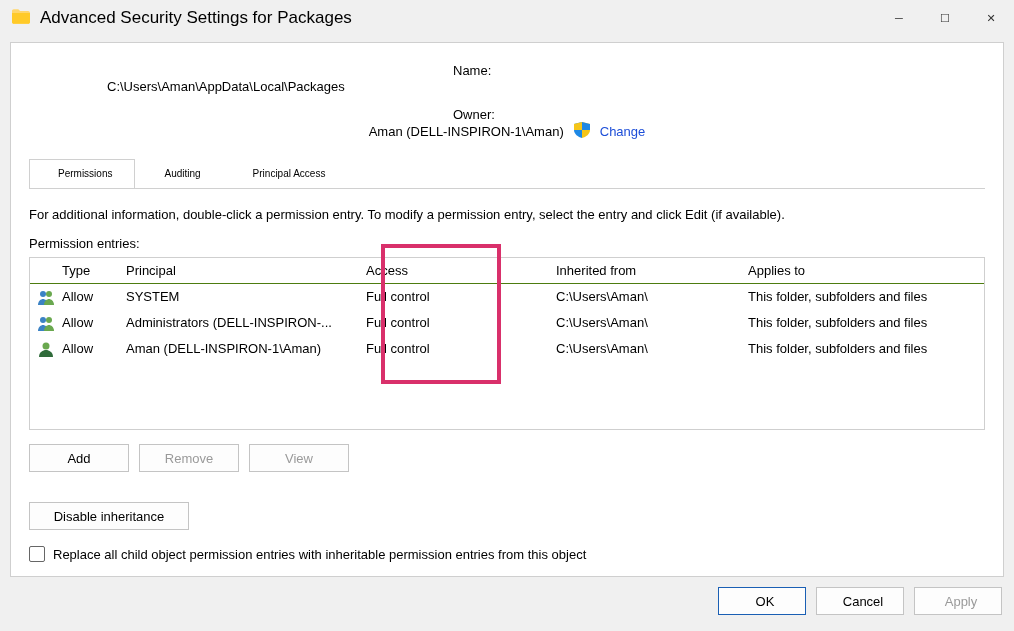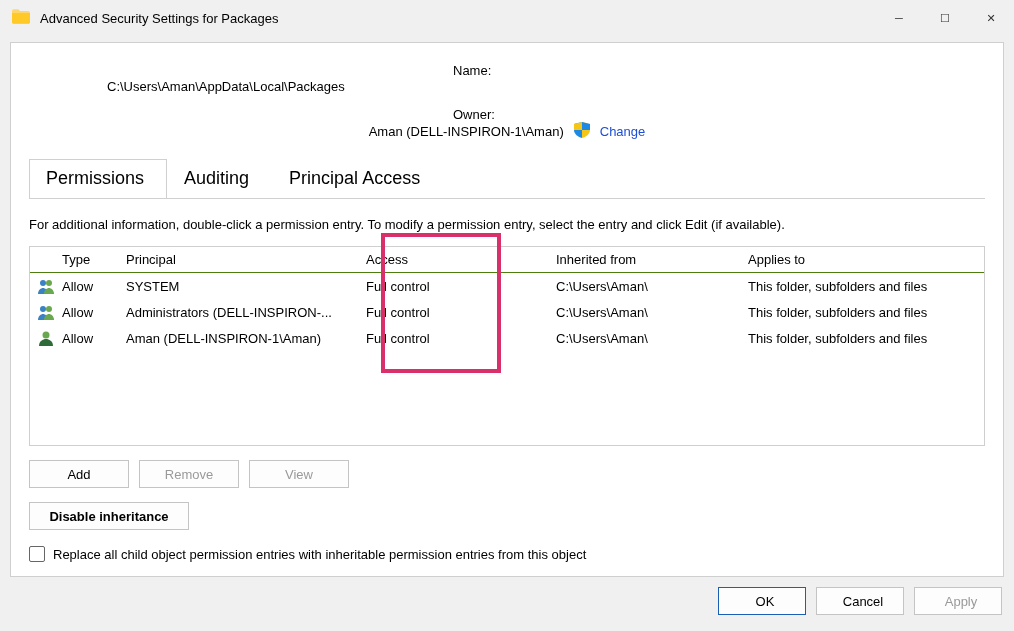--- a/index.html
+++ b/index.html
@@ -1,51 +1,51 @@
 <!DOCTYPE html>
 <html><head>
 <meta charset="utf-8">
 <style>
 * { box-sizing: border-box; margin: 0; padding: 0; }
 body { font-family: "Segoe UI", Tahoma, sans-serif; font-size: 13px; color: #000; background: #f0f0f0; width: 1014px; height: 631px; overflow: hidden; }
 .window { width: 1014px; height: 631px; background: #f0f0f0; display: flex; flex-direction: column; }
 .titlebar { height: 36px; display: flex; align-items: center; padding: 0 0 0 12px; background: #f0f0f0; }
 .titlebar .folder-icon { width: 18px; height: 15px; margin-right: 10px; }
-.titlebar .title { font-size: 13px; flex: 1; }
+.titlebar .title { font-size: 17px; flex: 1; }
 .win-controls { display: flex; gap: 0; margin-left: auto; }
 .win-btn { width: 46px; height: 32px; display: flex; align-items: center; justify-content: center; font-family: "Segoe MDL2 Assets","Segoe UI Symbol",sans-serif; font-size: 11px; color: #333; cursor: pointer; }
 .body-panel { margin: 6px 10px 10px 10px; border: 1px solid #cfcfcf; background: #fff; padding: 20px 18px 14px 18px; display: flex; flex-direction: column; height: 535px; }
 .row { display: flex; align-items: center; margin-bottom: 12px; flex-direction: column; }
 .row .lbl { width: 108px; }
 .name-input { font: inherit; border: none; outline: none; width: 800px; padding: 1px 0; }
 .owner-line { display: flex; align-items: center; gap: 10px; }
 .shield { width: 16px; height: 16px; }
 .change-link { color: #1d4ed8; cursor: pointer; }
 .tabs { display: flex; margin-top: 6px; }
-.tab { padding: 8px 22px 9px 16px; border: 1px solid transparent; font-size: 18px; cursor: pointer; }
+.tab { padding: 8px 22px 9px 28px; border: 1px solid transparent; font-size: 10px; cursor: pointer; }
 .tab.active { border: 1px solid #d0d0d0; border-bottom: 1px solid #fff; background: #fff; }
 .tab:not(.active) { border-bottom: 1px solid #d0d0d0; }
 .tab-underline { height: 1px; background: #d0d0d0; margin-top: -1px; }
 .info-text { margin: 18px 0 14px 0; }
 .entries-label { margin-bottom: 6px; }
 .table-box { border: 1px solid #cfcfcf; height: 200px; position: relative; }
 .thead, .trow { display: flex; align-items: center; height: 26px; padding-left: 8px; }
 .thead { border-bottom: 1px solid #4d7c0f; }
 .col-icon { width: 24px; display:flex; align-items:center; }
 .col-type { width: 64px; }
 .col-principal { width: 240px; white-space: nowrap; overflow: hidden; text-overflow: ellipsis; }
 .col-access { width: 190px; }
 .col-inherit { width: 192px; }
 .col-applies { width: 230px; }
 .user-icon { width: 16px; height: 16px; }
 .highlight-box { position: absolute; border: 4px solid #D9306B; left: 351px; top: -14px; width: 120px; height: 140px; pointer-events: none; }
 .btn-row { display: flex; gap: 10px; margin-top: 14px; }
 .btn { min-width: 100px; height: 28px; border: 1px solid #c4c4c4; background: #fdfdfd; font: inherit; cursor: pointer; padding: 0 14px; }
 .btn.disabled { color: #9a9a9a; }
-.disable-row { margin-top: 14px; font-weight: bold; }
+.disable-row { margin-top: 30px; }
 .btn-wide { min-width: 160px; }
 .check-row { display: flex; align-items: center; gap: 8px; margin-top: 16px; }
 .checkbox { width: 16px; height: 16px; border: 1px solid #666; border-radius: 2px; background: #fff; }
 .footer { margin: 0 10px 8px 0; display: flex; justify-content: flex-end; gap: 10px; padding-right: 2px; }
 .footer .btn { min-width: 88px; padding-left: 20px; }
 .btn.primary { border: 1.6px solid #1a5fb4; }
 </style>
 </head>
 <body>
 
@@ -90,20 +90,21 @@
     </div>
 
     <div class="tabs">
       <div class="tab active">Permissions</div>
       <div class="tab">Auditing</div>
       <div class="tab">Principal Access</div>
     </div>
     <div class="tab-underline"></div>
 
     <div class="info-text">For additional information, double-click a permission entry. To modify a permission entry, select the entry and click Edit (if available).</div>
+    <div class="entries-label">Permission entries:</div>
 
     <div class="table-box">
       <div class="thead">
         <span class="col-icon"></span>
         <span class="col-type">Type</span>
         <span class="col-principal">Principal</span>
         <span class="col-access">Access</span>
         <span class="col-inherit">Inherited from</span>
         <span class="col-applies">Applies to</span>
       </div>

